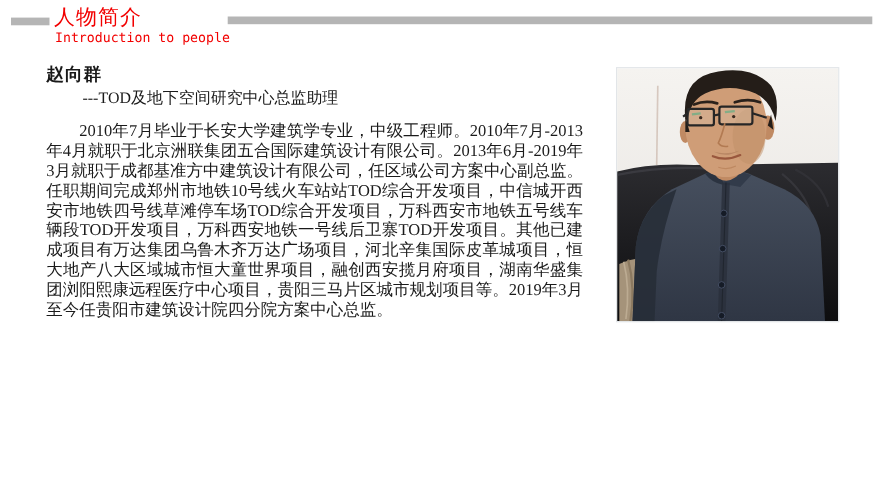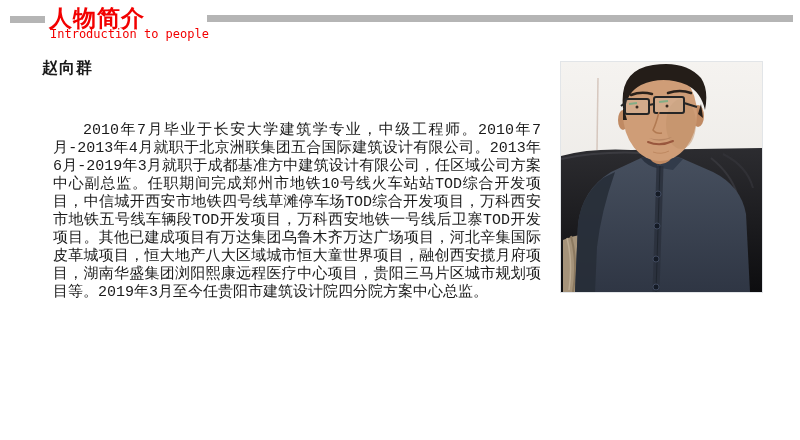--- a/index.html
+++ b/index.html
@@ -2,44 +2,45 @@
 <html><head>
 <meta charset="utf-8">
 <style>
   html,body{margin:0;padding:0;background:#fff;}
   .page{position:relative;width:800px;height:440px;background:#ffffff;overflow:hidden;
         font-family:"Liberation Serif","DejaVu Serif",serif;color:#1a1a1a;}
   
   .hbar{position:absolute;background:#b5b5b5;}
   .bar-left{left:10px;top:16px;width:35px;height:7px;}
   .bar-right{left:207px;top:15px;width:586px;height:7px;}
-  .title{position:absolute;left:49px;top:3px;font-size:23px;font-weight:bold;color:#f20000;
+  .title{position:absolute;left:49px;top:3px;font-size:19px;font-weight:normal;color:#f20000;
          font-family:"Liberation Sans","DejaVu Sans",sans-serif;letter-spacing:1px;}
   .subtitle{position:absolute;left:50px;top:27px;font-size:12px;color:#f20000;
             font-family:"DejaVu Sans Mono","Liberation Mono",monospace;}
   
   .name{position:absolute;left:42px;top:58px;font-size:16px;font-weight:bold;letter-spacing:1px;}
   .role{position:absolute;left:75px;top:80px;font-size:14.5px;}
-  .bio{position:absolute;left:42px;top:111px;width:488px;margin:11px;
-       font-size:15px;line-height:18px;text-align:justify;text-indent:2em;font-family:Liberation Mono, monospace;}
+  .bio{position:absolute;left:42px;top:111px;width:488px;margin:0;
+       font-size:15px;line-height:18px;text-align:justify;text-indent:2em;}
   
   .photo{position:absolute;left:561px;top:62px;width:201px;height:230px;outline:1px solid #e2e5e8;}
   .photo svg{display:block;}
 </style>
 </head>
 <body>
 
 <div class="page">
 
   <div class="hbar bar-left"></div>
   <div class="title">人物简介</div>
   <div class="subtitle">Introduction to people</div>
   <div class="hbar bar-right"></div>
 
   <div class="name">赵向群</div>
+  <div class="role">---TOD及地下空间研究中心总监助理</div>
   <p class="bio">2010年7月毕业于长安大学建筑学专业，中级工程师。2010年7月-2013年4月就职于北京洲联集团五合国际建筑设计有限公司。2013年6月-2019年3月就职于成都基准方中建筑设计有限公司，任区域公司方案中心副总监。任职期间完成郑州市地铁10号线火车站站TOD综合开发项目，中信城开西安市地铁四号线草滩停车场TOD综合开发项目，万科西安市地铁五号线车辆段TOD开发项目，万科西安地铁一号线后卫寨TOD开发项目。其他已建成项目有万达集团乌鲁木齐万达广场项目，河北辛集国际皮革城项目，恒大地产八大区域城市恒大童世界项目，融创西安揽月府项目，湖南华盛集团浏阳熙康远程医疗中心项目，贵阳三马片区城市规划项目等。2019年3月至今任贵阳市建筑设计院四分院方案中心总监。</p>
 
   <div class="photo">
     <svg width="201" height="230" viewBox="0 0 201 230" xmlns="http://www.w3.org/2000/svg">
       <defs>
         <linearGradient id="wallG" x1="0" y1="0" x2="0" y2="1">
           <stop offset="0" stop-color="#f5f3f0"></stop>
             <stop offset="1" stop-color="#e7e4e0"></stop>
         </linearGradient>
         <linearGradient id="couchG" x1="0" y1="0" x2="0" y2="1">

